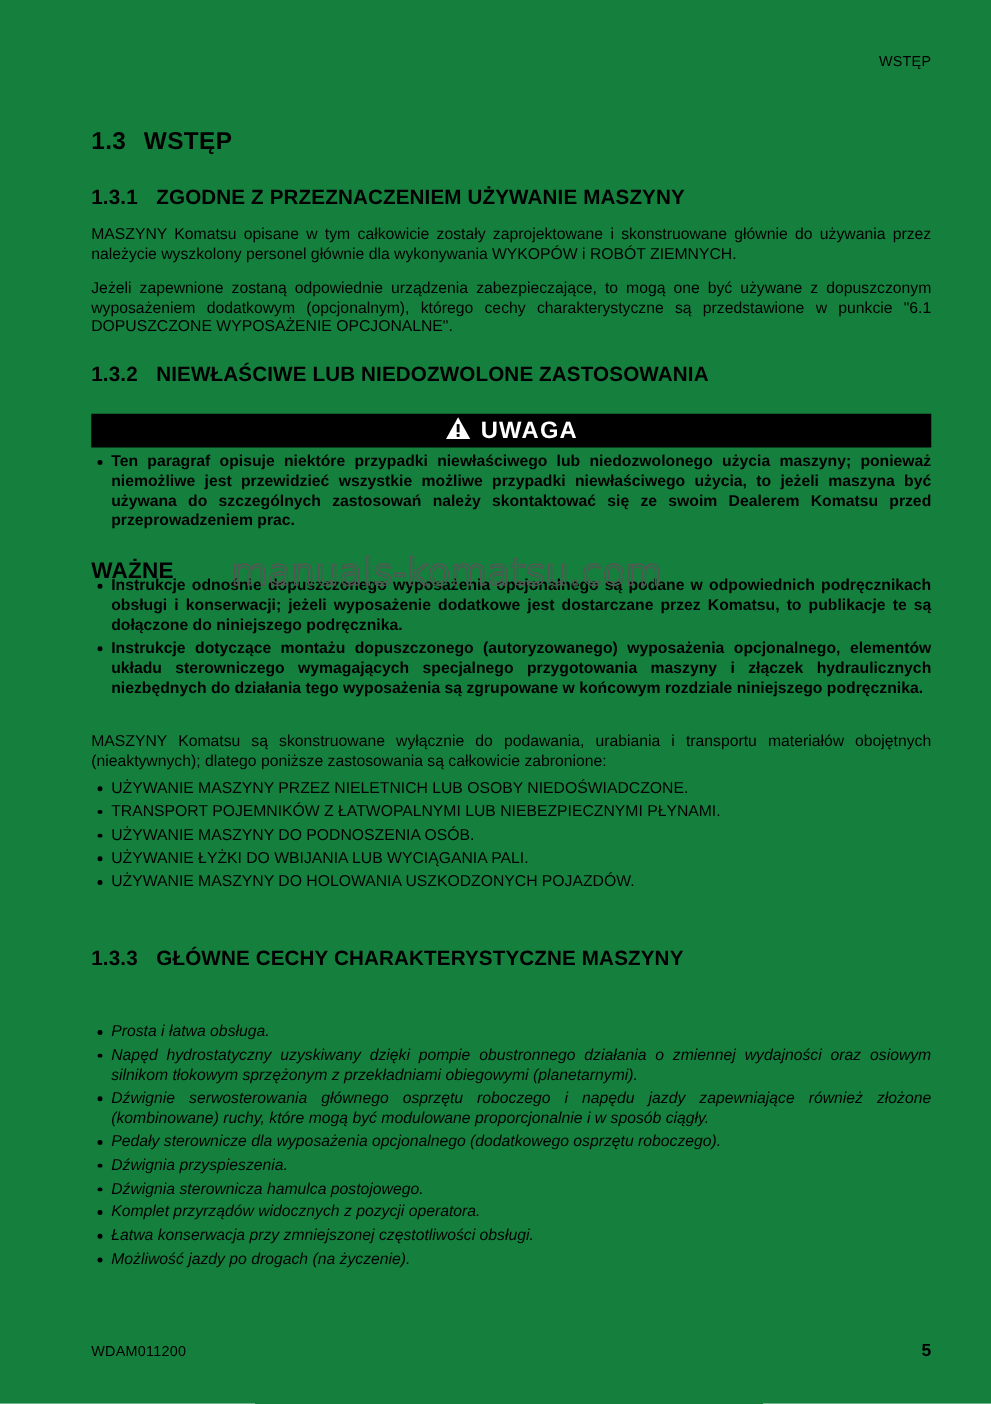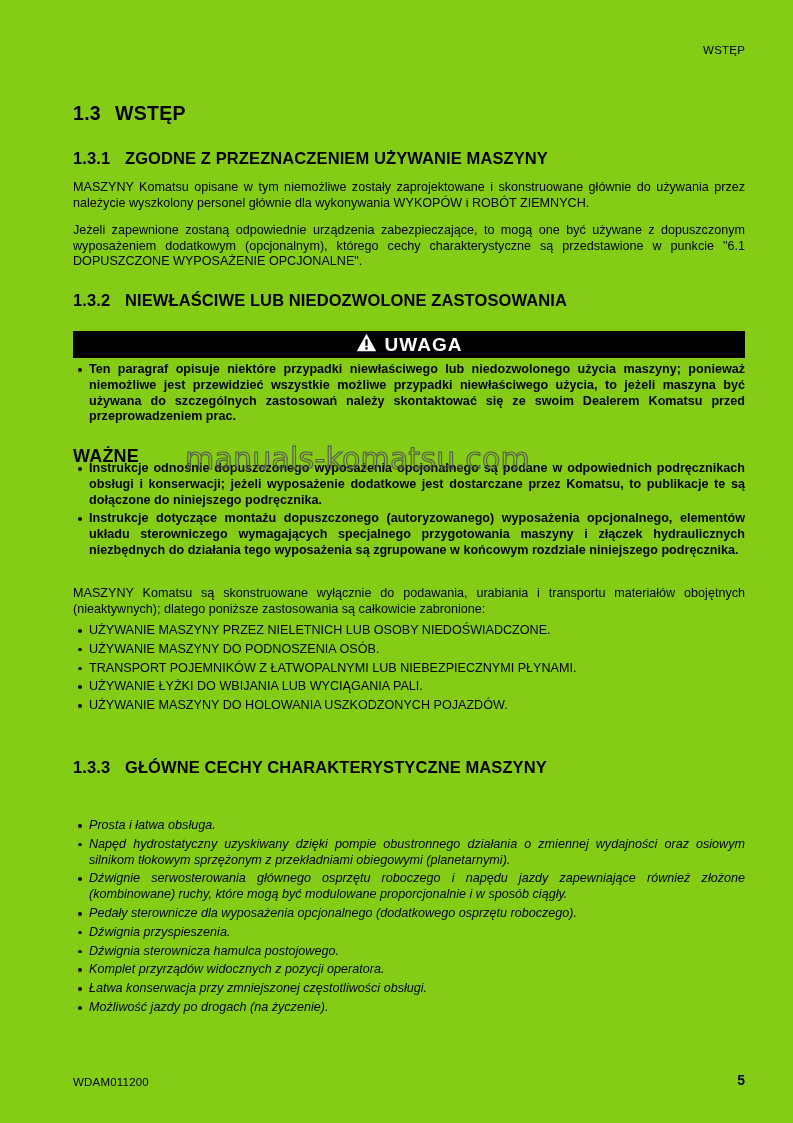--- a/index.html
+++ b/index.html
@@ -9,21 +9,21 @@
     background: #ffffff;
   }
   body {
     font-family: "Liberation Sans", sans-serif;
     color: #000000;
   }
   .page {
     position: relative;
     width: 793px;
     height: 1123px;
-    background: #84cc16;
+    background: #15803d;
     overflow: hidden;
     box-sizing: border-box;
   }
   .content {
     position: absolute;
     left: 73px;
     top: 0;
     width: 672px;
   }
 
@@ -207,21 +207,21 @@
     <div class="h1">
       <span class="num">1.3</span><span>WSTĘP</span>
     </div>
 
     <div class="sec-1-3-1">
       <div class="h2">
         <span class="num">1.3.1</span><span>ZGODNE Z PRZEZNACZENIEM UŻYWANIE MASZYNY</span>
       </div>
     </div>
 
-    <p class="body p-intro-1">MASZYNY Komatsu opisane w tym niemożliwe zostały zaprojektowane i skonstruowane głównie do używania przez należycie wyszkolony personel głównie dla wykonywania  WYKOPÓW i ROBÓT ZIEMNYCH.</p>
+    <p class="body p-intro-1">MASZYNY Komatsu opisane w tym całkowicie zostały zaprojektowane i skonstruowane głównie do używania przez należycie wyszkolony personel głównie dla wykonywania  WYKOPÓW i ROBÓT ZIEMNYCH.</p>
 
     <p class="body p-intro-2">Jeżeli zapewnione zostaną odpowiednie urządzenia zabezpieczające, to mogą one być używane z dopuszczonym wyposażeniem dodatkowym (opcjonalnym), którego cechy charakterystyczne są przedstawione w punkcie "6.1 DOPUSZCZONE WYPOSAŻENIE OPCJONALNE".</p>
 
     <div class="sec-1-3-2">
       <div class="h2">
         <span class="num">1.3.2</span><span>NIEWŁAŚCIWE LUB NIEDOZWOLONE ZASTOSOWANIA</span>
       </div>
     </div>
 
     <div class="warn-banner">
@@ -243,22 +243,22 @@
 
     <ul class="bullets bold wazne-list">
       <li>Instrukcje odnośnie dopuszczonego wyposażenia opcjonalnego są podane w odpowiednich podręcznikach obsługi i konserwacji; jeżeli wyposażenie dodatkowe jest dostarczane przez Komatsu, to publikacje te są dołączone do niniejszego podręcznika.</li>
       <li>Instrukcje dotyczące montażu dopuszczonego (autoryzowanego) wyposażenia opcjonalnego, elementów układu sterowniczego wymagających specjalnego przygotowania maszyny i złączek hydraulicznych niezbędnych do działania tego wyposażenia są zgrupowane w końcowym rozdziale niniejszego podręcznika.</li>
     </ul>
 
     <p class="body p-scope">MASZYNY Komatsu są skonstruowane wyłącznie do podawania, urabiania i transportu  materiałów obojętnych (nieaktywnych); dlatego poniższe zastosowania są całkowicie zabronione:</p>
 
     <ul class="bullets prohibited-list">
       <li>UŻYWANIE MASZYNY PRZEZ NIELETNICH LUB OSOBY NIEDOŚWIADCZONE.</li>
+      <li>TRANSPORT POJEMNIKÓW Z ŁATWOPALNYMI LUB NIEBEZPIECZNYMI PŁYNAMI.</li>
       <li>UŻYWANIE MASZYNY DO PODNOSZENIA OSÓB.</li>
-      <li>TRANSPORT POJEMNIKÓW Z ŁATWOPALNYMI LUB NIEBEZPIECZNYMI PŁYNAMI.</li>
       <li>UŻYWANIE ŁYŻKI DO WBIJANIA LUB WYCIĄGANIA PALI.</li>
       <li>UŻYWANIE MASZYNY DO HOLOWANIA USZKODZONYCH POJAZDÓW.</li>
     </ul>
 
     <div class="sec-1-3-3">
       <div class="h2">
         <span class="num">1.3.3</span><span>GŁÓWNE CECHY CHARAKTERYSTYCZNE MASZYNY</span>
       </div>
     </div>
 

